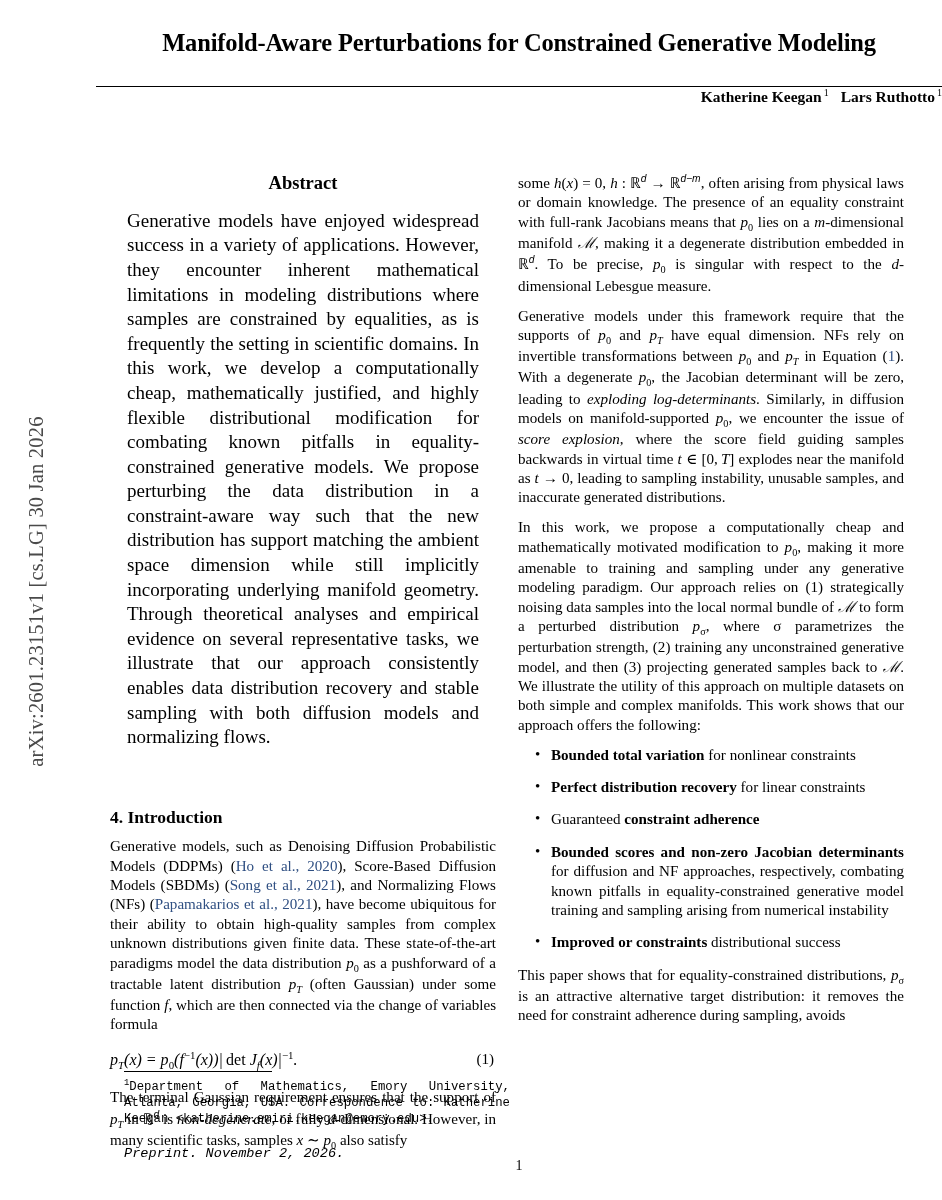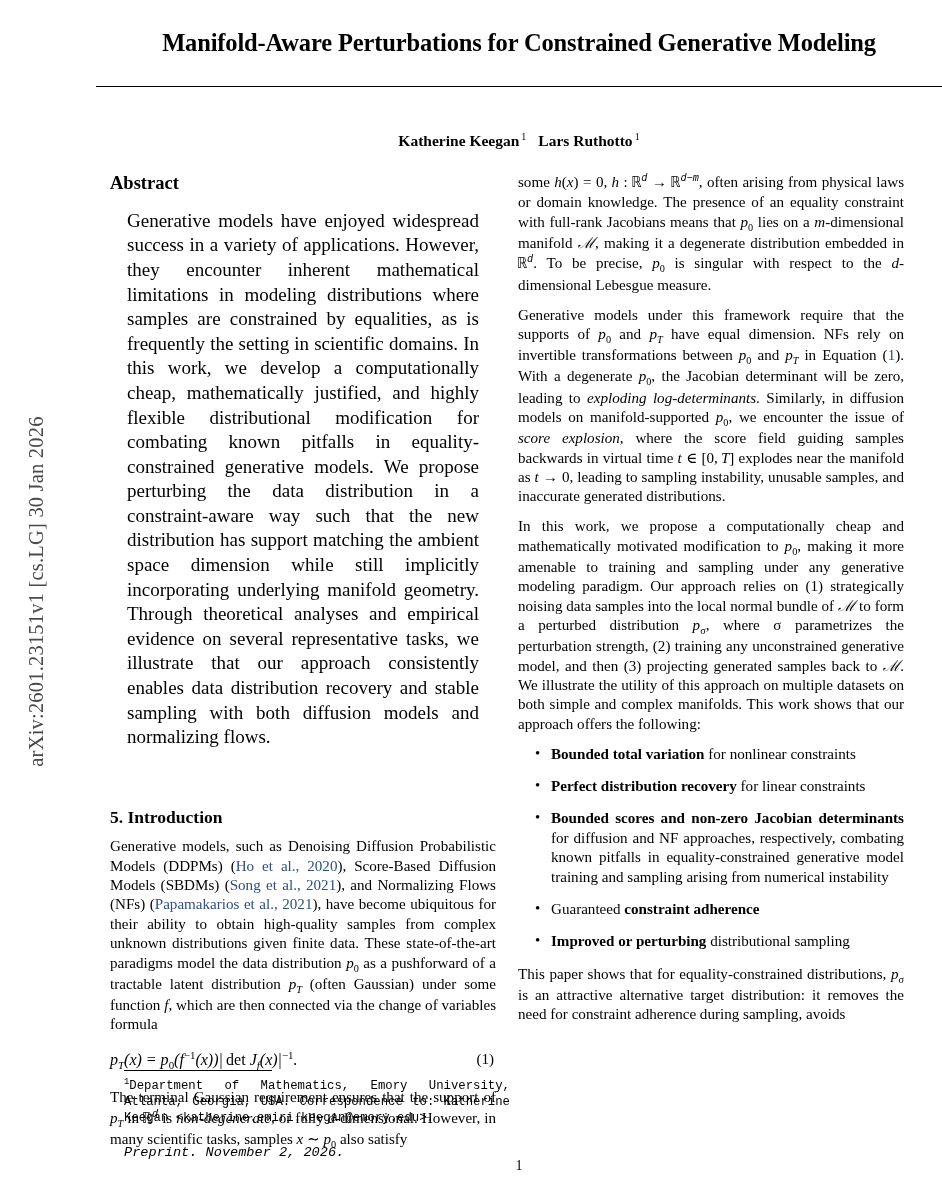--- a/index.html
+++ b/index.html
@@ -52,22 +52,21 @@
   }
 
   .rule {
     height: 1px;
     background: #000;
     margin: 29px 0 0 0;
     width: 846px;
   }
 
   #authors {
-    margin-top: 44px;
-    text-align: center;
+    text-align: right;
     font-size: 15.5px;
     font-weight: bold;
   }
   #authors .sep { display: inline-block; width: 12px; }
   sup.affil {
     font-size: 10px;
     font-weight: normal;
     vertical-align: super;
     margin-left: 2px;
   }
@@ -94,21 +93,21 @@
   #col-right { left: 422px; }
 
   h2.section {
     font-size: 17.5px;
     font-weight: bold;
     margin: 0 0 9px 0;
     text-align: left;
   }
 
   #abstract-head {
-    text-align: left;
+    text-align: center;
     font-size: 18.5px;
     font-weight: bold;
     margin: 0 0 13px 0;
   }
 
   .abstract-body {
     padding: 0 17px;
     font-size: 19px;
     line-height: 1.295;
     text-align: justify;
@@ -118,21 +117,21 @@
   p.tight { margin-bottom: 0; }
 
   .gap-intro { height: 56px; }
 
   
   .m {
     font-family: "Liberation Serif", "DejaVu Serif", serif;
     font-style: italic;
   }
   .mr { font-style: normal; }
-  .bb { font-style: normal; font-family: Liberation Mono, monospace; margin-top: 40px; }
+  .bb { font-style: normal; font-family: Liberation Sans, sans-serif; margin-top: 40px; }
   .cal { font-style: italic; font-family: "DejaVu Serif", serif; }
   sub.ms, sup.ms {
     font-size: 0.68em;
     font-style: italic;
   }
   sub.msr, sup.msr { font-size: 0.68em; font-style: normal; }
 
   a.cite, .cite {
     color: #2f4f82;
     text-decoration: none;
@@ -230,21 +229,21 @@
 
     <div class="col" id="col-left">
 
       <div id="abstract-head">Abstract</div>
       <div class="abstract-body">
         <p class="tight">Generative models have enjoyed widespread success in a variety of applications. However, they encounter inherent mathematical limitations in modeling distributions where samples are constrained by equalities, as is frequently the setting in scientific domains. In this work, we develop a computationally cheap, mathematically justified, and highly flexible distributional modification for combating known pitfalls in equality-constrained generative models. We propose perturbing the data distribution in a constraint-aware way such that the new distribution has support matching the ambient space dimension while still implicitly incorporating underlying manifold geometry. Through theoretical analyses and empirical evidence on several representative tasks, we illustrate that our approach consistently enables data distribution recovery and stable sampling with both diffusion models and normalizing flows.</p>
       </div>
 
       <div class="gap-intro"></div>
 
-      <h2 class="section">5. Introduction</h2>
+      <h2 class="section">4. Introduction</h2>
 
       <p><span>Generative models, such as Denoising Diffusion Probabilistic Models (DDPMs) (</span><span class="cite">Ho et al., 2020</span><span>), Score-Based Diffusion Models (SBDMs) (</span><span class="cite">Song et al., 2021</span><span>), and Normalizing Flows (NFs) (</span><span class="cite">Papamakarios et al., 2021</span><span>), have become ubiquitous for their ability to obtain high-quality samples from complex unknown distributions given finite data. These state-of-the-art paradigms model the data distribution </span><span class="m">p<sub class="msr">0</sub></span><span> as a pushforward of a tractable latent distribution </span><span class="m">p<sub class="ms">T</sub></span><span> (often Gaussian) under some function </span><span class="m">f</span><span>, which are then connected via the change of variables formula</span></p>
 
       <div class="equation">
         <span class="m">p<sub class="ms">T</sub>(x) = p<sub class="msr">0</sub>(f<sup class="msr">−1</sup>(x))| <span class="mr">det</span>&nbsp;J<sub class="ms">f</sub>(x)|<sup class="msr">−1</sup>.</span>
         <span class="eqnum">(1)</span>
       </div>
 
       <p><span>The terminal Gaussian requirement ensures that the support of </span><span class="m">p<sub class="ms">T</sub></span><span> in </span><span class="bb">ℝ<sup class="ms">d</sup></span><span> is </span><em class="it">non-degenerate</em><span>, or fully </span><span class="m">d</span><span>-dimensional. However, in many scientific tasks, samples </span><span class="m">x</span> <span class="mr">∼</span> <span class="m">p<sub class="msr">0</sub></span><span> also satisfy</span></p>
 
@@ -259,23 +258,23 @@
 
       <p><span>some </span><span class="m">h</span><span class="mr">(</span><span class="m">x</span><span class="mr">) = 0, </span><span class="m">h</span><span class="mr"> : </span><span class="bb">ℝ<sup class="ms">d</sup></span><span class="mr"> → </span><span class="bb">ℝ<sup class="ms">d−m</sup></span><span>, often arising from physical laws or domain knowledge. The presence of an equality constraint with full-rank Jacobians means that </span><span class="m">p<sub class="msr">0</sub></span><span> lies on a </span><span class="m">m</span><span>-dimensional manifold </span><span class="cal">ℳ</span><span>, making it a degenerate distribution embedded in </span><span class="bb">ℝ<sup class="ms">d</sup></span><span>. To be precise, </span><span class="m">p<sub class="msr">0</sub></span><span> is singular with respect to the </span><span class="m">d</span><span>-dimensional Lebesgue measure.</span></p>
 
       <p><span>Generative models under this framework require that the supports of </span><span class="m">p<sub class="msr">0</sub></span><span> and </span><span class="m">p<sub class="ms">T</sub></span><span> have equal dimension. NFs rely on invertible transformations between </span><span class="m">p<sub class="msr">0</sub></span><span> and </span><span class="m">p<sub class="ms">T</sub></span><span> in Equation (</span><span class="cite">1</span><span>). With a degenerate </span><span class="m">p<sub class="msr">0</sub></span><span>, the Jacobian determinant will be zero, leading to </span><em class="it">exploding log-determinants</em><span>. Similarly, in diffusion models on manifold-supported </span><span class="m">p<sub class="msr">0</sub></span><span>, we encounter the issue of </span><em class="it">score explosion</em><span>, where the score field guiding samples backwards in virtual time </span><span class="m">t</span><span class="mr"> ∈ [0, </span><span class="m">T</span><span class="mr">]</span><span> explodes near the manifold as </span><span class="m">t</span><span class="mr"> → 0</span><span>, leading to sampling instability, unusable samples, and inaccurate generated distributions.</span></p>
 
       <p><span>In this work, we propose a computationally cheap and mathematically motivated modification to </span><span class="m">p<sub class="msr">0</sub></span><span>, making it more amenable to training and sampling under any generative modeling paradigm. Our approach relies on (1) strategically noising data samples into the local normal bundle of </span><span class="cal">ℳ</span><span> to form a perturbed distribution </span><span class="m">p<sub class="msr">σ</sub></span><span>, where </span><span class="mr">σ</span><span> parametrizes the perturbation strength, (2) training any unconstrained generative model, and then (3) projecting generated samples back to </span><span class="cal">ℳ</span><span>. We illustrate the utility of this approach on multiple datasets on both simple and complex manifolds. This work shows that our approach offers the following:</span></p>
 
       <ul class="bullets">
         <li><b class="lead">Bounded total variation</b><span> for nonlinear constraints</span></li>
         <li><b class="lead">Perfect distribution recovery</b><span> for linear constraints</span></li>
+        <li><span>Guaranteed </span><b class="lead">constraint adherence</b></li>
         <li><b class="lead">Bounded scores and non-zero Jacobian determinants</b><span> for diffusion and NF approaches, respectively, combating known pitfalls in equality-constrained generative model training and sampling arising from numerical instability</span></li>
-        <li><span>Guaranteed </span><b class="lead">constraint adherence</b></li>
-        <li><b class="lead">Improved or perturbing</b><span> distributional sampling</span></li>
+        <li><b class="lead">Improved or constraints</b><span> distributional success</span></li>
       </ul>
 
       <p class="tight"><span>This paper shows that for equality-constrained distributions, </span><span class="m">p<sub class="msr">σ</sub></span><span> is an attractive alternative target distribution: it removes the need for constraint adherence during sampling, avoids</span></p>
     </div>
   </div>
 
   <div id="page-number">1</div>
 </div>
 
 </body></html>

